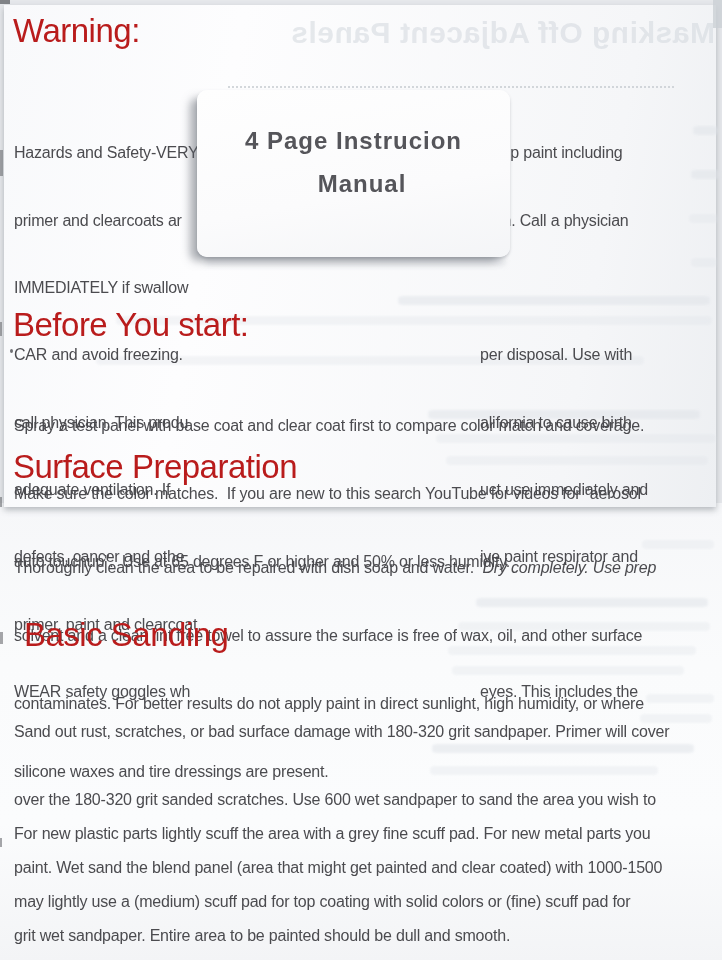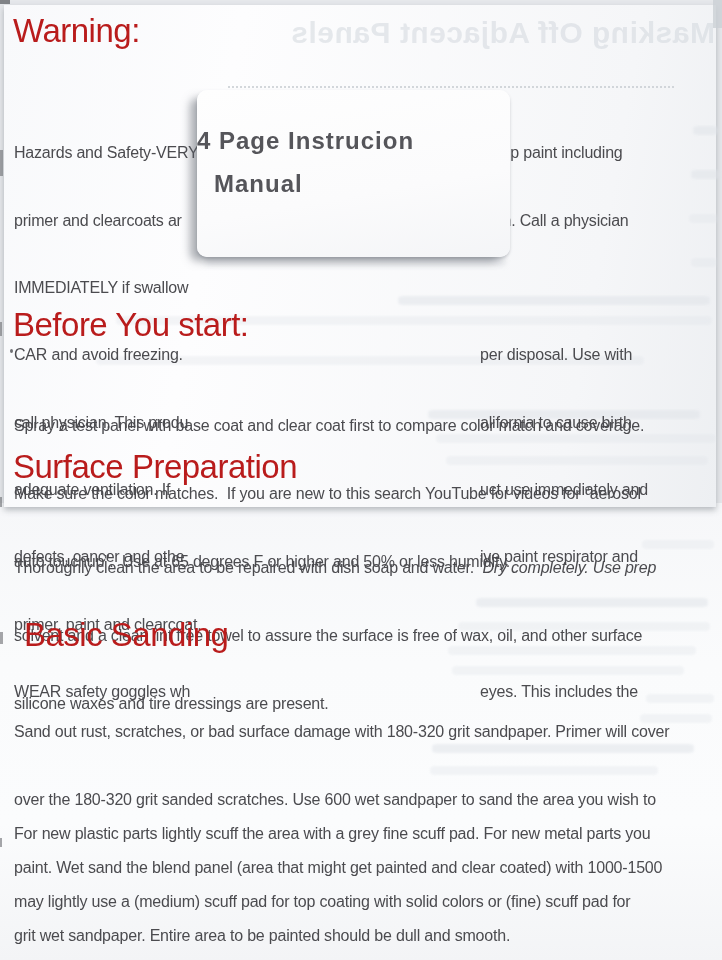--- a/index.html
+++ b/index.html
@@ -33,21 +33,21 @@
   .wr{position:absolute;left:466px;top:0;}
   .it{font-style:italic;}
   
   .perforation{
     position:absolute;left:228px;top:86px;width:446px;height:0;
     border-top:2px dotted #c9ced3;opacity:0.8;z-index:3;
   }
   .manual-card{
     position:absolute;left:197px;top:90px;width:313px;height:167px;
     background:linear-gradient(170deg,#fefefe 0%,#fbfbfc 60%,#f4f5f7 100%);
-    border-radius:10px;z-index:6;text-align:left;
+    border-radius:10px;z-index:6;text-align:center;
     box-shadow:-9px 6px 9px -2px rgba(92,98,107,0.5), 0 2px 3px rgba(120,126,134,0.35);
   }
   .card-line{font-weight:bold;font-size:24px;letter-spacing:1px;color:#55555a;}
   .card-line-1{margin-top:37px;}
   .card-line-2{margin-top:15px;margin-left:17px;}
   .card-smudge{
     position:absolute;left:205px;top:258px;width:300px;height:6px;z-index:5;
     background:rgba(158,164,172,0.35);filter:blur(3px);border-radius:3px;
   }
   
@@ -124,20 +124,21 @@
   <div class="para" style="top:370px">
     <div>Spray a test panel with base coat and clear coat first to compare color match and coverage.</div>
     <div>Make sure the color matches.  If you are new to this search YouTube for videos for “aerosol</div>
     <div>auto touchup”.  Use at 65 degrees F or higher and 50% or less humidity.</div>
   </div>
 
   <div class="hd" style="top:448px">Surface Preparation</div>
   <div class="para" style="top:512px">
     <div><span>Thoroughly clean the area to be repaired with dish soap and water.  </span><span class="it">Dry completely. Use prep</span></div>
     <div>solvent and a clean lint free towel to assure the surface is free of wax, oil, and other surface</div>
+    <div>contaminates. For better results do not apply paint in direct sunlight, high humidity, or where</div>
     <div>silicone waxes and tire dressings are present.</div>
   </div>
 
   <div class="hd" style="top:616px;left:24px">Basic Sanding</div>
   <div class="para" style="top:676px">
     <div>Sand out rust, scratches, or bad surface damage with 180-320 grit sandpaper. Primer will cover</div>
     <div>over the 180-320 grit sanded scratches. Use 600 wet sandpaper to sand the area you wish to</div>
     <div>paint. Wet sand the blend panel (area that might get painted and clear coated) with 1000-1500</div>
     <div>grit wet sandpaper. Entire area to be painted should be dull and smooth.</div>
   </div>

